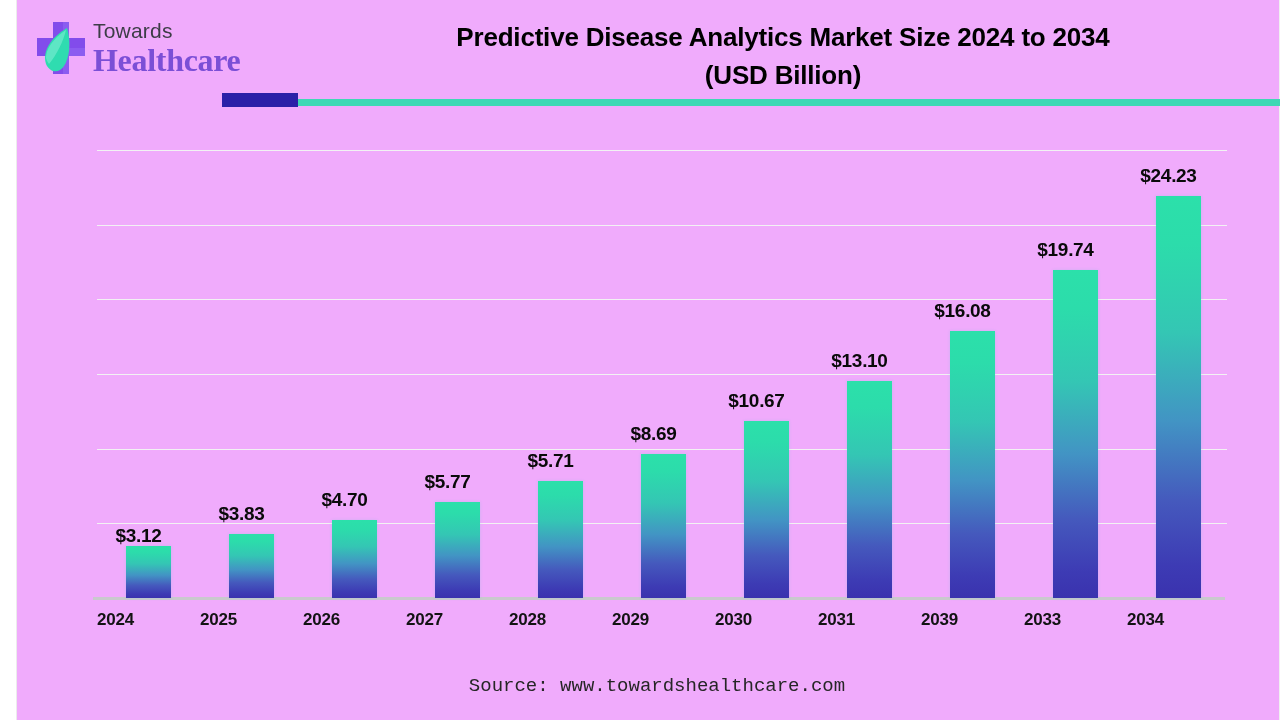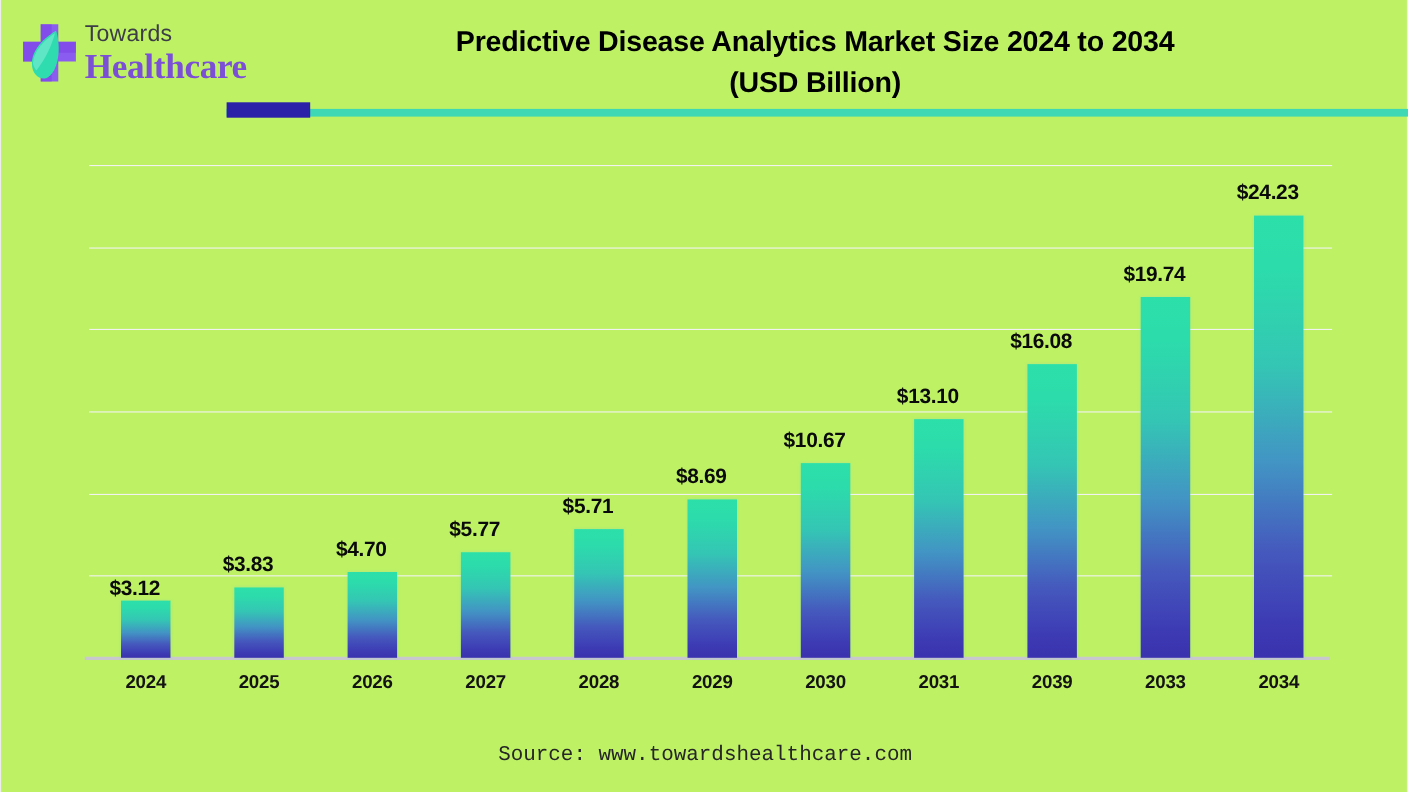--- a/index.html
+++ b/index.html
@@ -13,23 +13,24 @@
   body {
     font-family: "Liberation Sans", sans-serif;
     background: #ffffff;
     position: relative;
   }
 
   
   #page {
     position: absolute;
     inset: 0;
-    background: #bef264;
+    background: #f0abfc;
     border-left: 1px solid #ececec;
     border-right: 1px solid #f0f0f0;
+    margin-left: 16px;
   }
 
   
   #header {
     position: absolute;
     left: 0; top: 0;
     width: 1280px;
     height: 100px;
   }
 
@@ -68,21 +69,21 @@
     font-family: "Liberation Serif", serif;
     font-weight: bold;
     font-size: 32px;
     color: #7b4fd6;
     line-height: 35px;
     letter-spacing: -0.3px;
   }
 
   #chart-title {
     position: absolute;
-    left: 290px;
+    left: 316px;
     top: 18px;
     width: 900px;
     text-align: center;
     font-family: "Liberation Sans", sans-serif;
     font-weight: bold;
     font-size: 26px;
     line-height: 38px;
     color: #000000;
     letter-spacing: -0.2px;
   }
@@ -181,21 +182,21 @@
     left: 80px;
     top: 610px;
     width: 1130px;
     height: 30px;
   }
 
   .x-label {
     position: absolute;
     top: 0;
     width: 103px;
-    text-align: center;
+    text-align: left;
     font-family: "Liberation Sans", sans-serif;
     font-weight: bold;
     font-size: 17px;
     color: #131313;
     letter-spacing: -0.2px;
   }
 
   
   #source {
     position: absolute;

